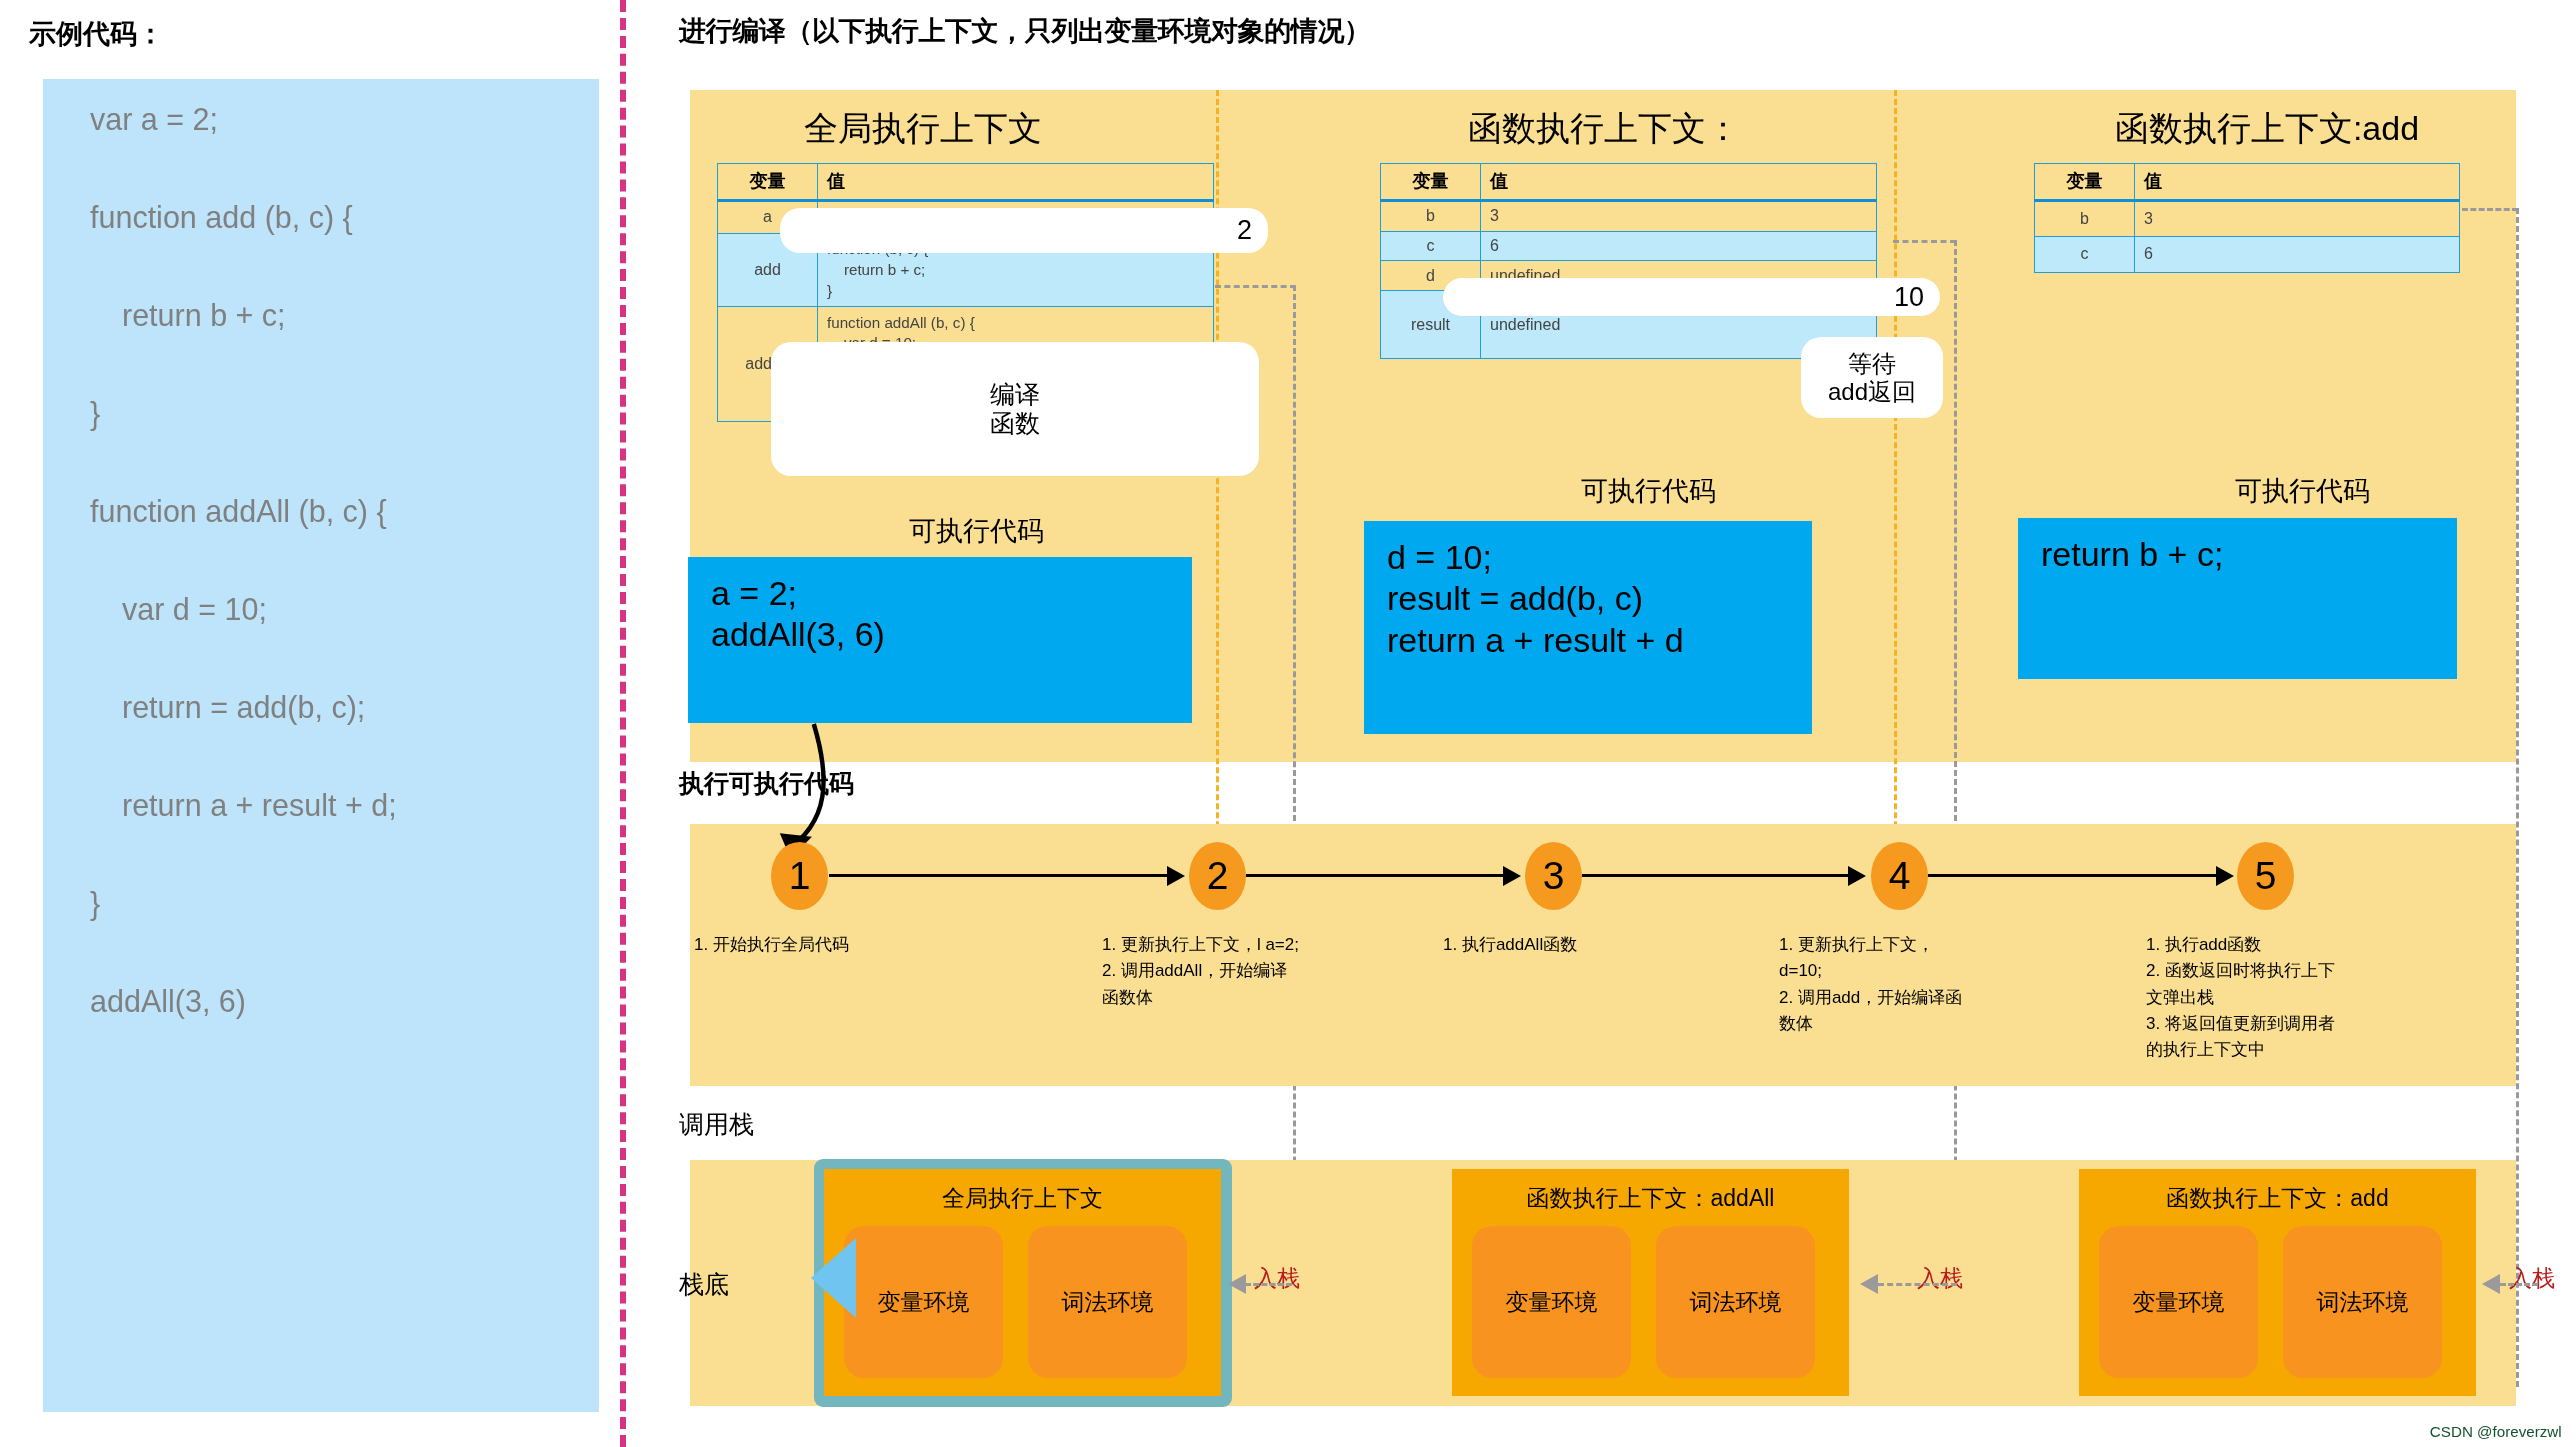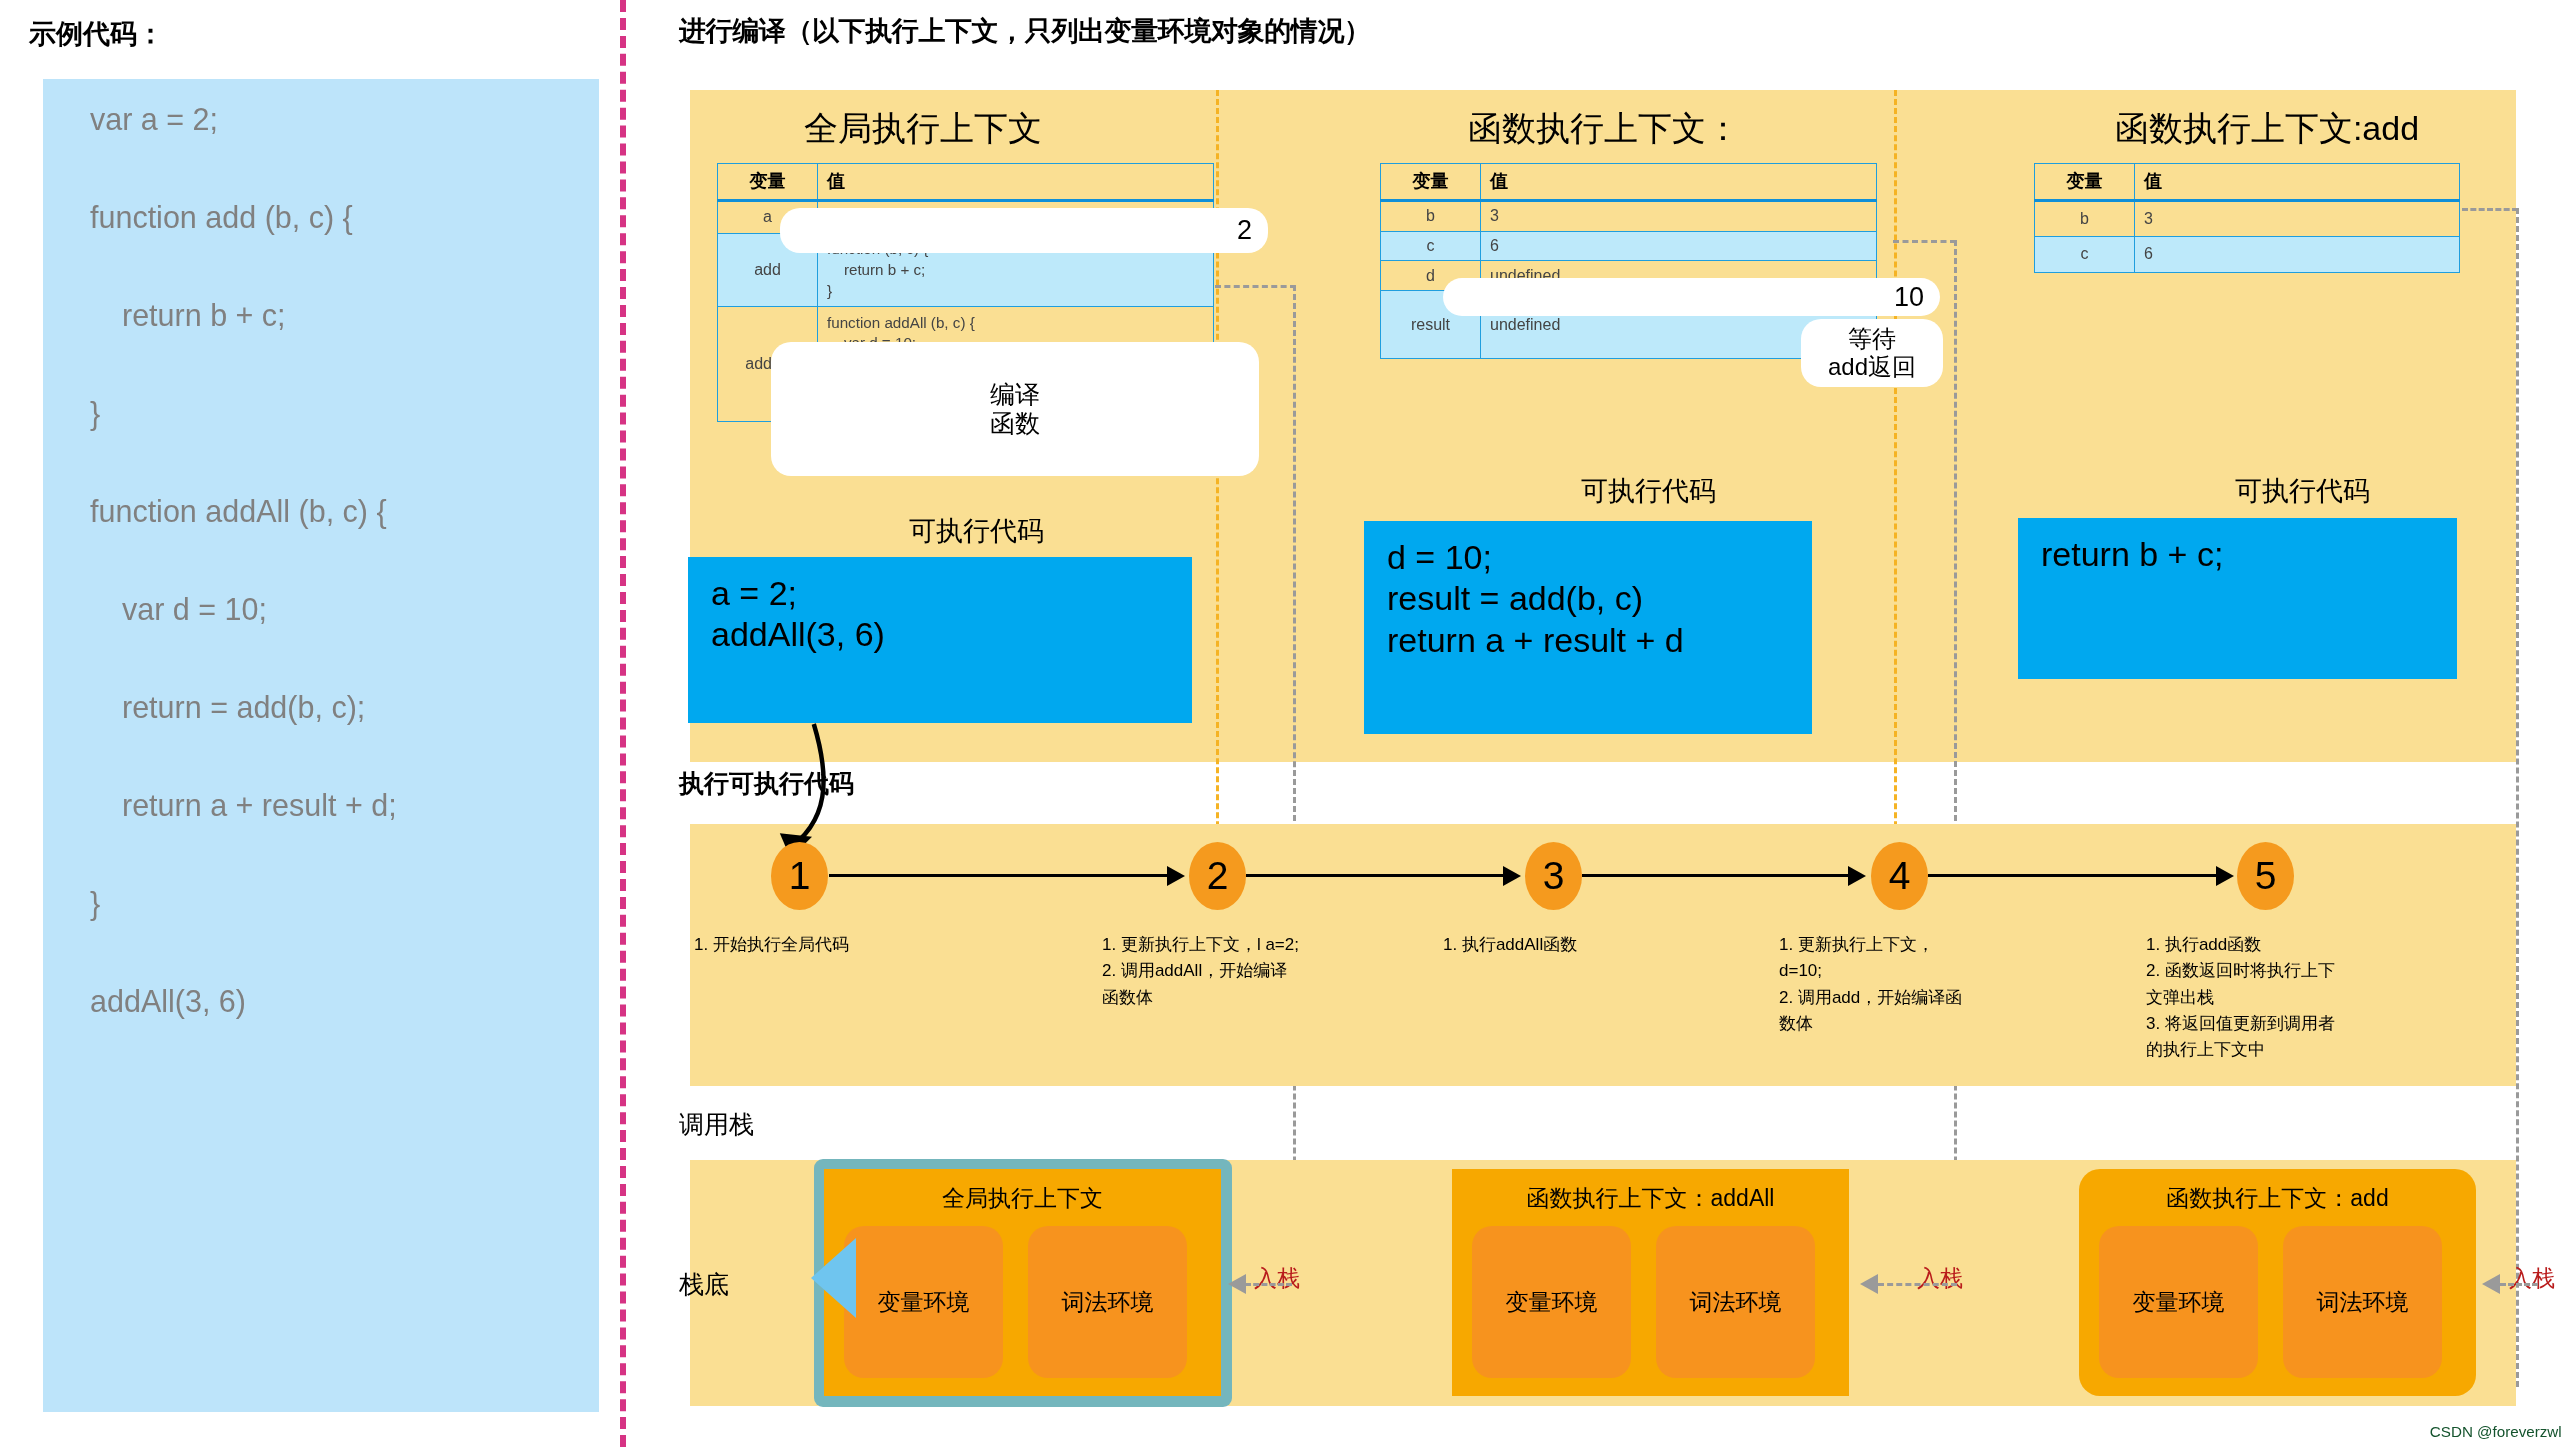--- a/index.html
+++ b/index.html
@@ -66,21 +66,21 @@
   
   .callout{
     background:#ffffff;border-radius:20px;
     display:flex;align-items:center;justify-content:flex-end;
     font-size:27px;color:#000;padding-right:16px;box-sizing:border-box;
   }
   .callout.center{justify-content:center;padding-right:0;text-align:center;line-height:1.15;font-size:24px;}
   #co-a{left:780px;top:208px;width:488px;height:45px;}
   #co-addall{left:771px;top:342px;width:488px;height:134px;font-size:25px;}
   #co-d{left:1443px;top:278px;width:497px;height:38px;}
-  #co-result{left:1801px;top:319px;width:142px;height:68px;}
+  #co-result{left:1801px;top:337px;width:142px;height:81px;}
 
   
   .exec-label{font-size:27px;color:#000;text-align:center;}
   #exl1{left:690px;top:513px;width:573px;}
   #exl2{left:1362px;top:473px;width:573px;}
   #exl3{left:2016px;top:473px;width:573px;}
 
   .codebox{background:#00a8ef;color:#000;box-sizing:border-box;padding:16px 23px;line-height:1.22;white-space:pre;}
   #cb1{left:688px;top:557px;width:504px;height:166px;font-size:34px;}
   #cb2{left:1364px;top:521px;width:448px;height:213px;font-size:34px;}
@@ -305,21 +305,21 @@
 
 <div class="frame-outer" style="left:1452px;top:1169px;width:397px;height:227px;">
   <div class="frame-title" style="top:14.3px;">函数执行上下文：addAll</div>
   <div class="env-box" style="left:20px;top:57px;width:159px;height:152px;">变量环境</div>
   <div class="env-box" style="left:204px;top:57px;width:159px;height:152px;">词法环境</div>
 </div>
 <div class="push-label" style="left:1917px;top:1263px;">入栈</div>
 <div class="push-arrow" style="left:1878px;top:1283px;width:79px;"></div>
 <div class="push-head" style="left:1860px;top:1274px;"></div>
 
-<div class="frame-outer" style="left:2079px;top:1169px;width:397px;height:227px;border-radius:21px;">
+<div class="frame-outer" style="left:2079px;top:1169px;width:397px;height:227px;">
   <div class="frame-title" style="top:14.3px;">函数执行上下文：add</div>
   <div class="env-box" style="left:20px;top:57px;width:159px;height:152px;">变量环境</div>
   <div class="env-box" style="left:204px;top:57px;width:159px;height:152px;">词法环境</div>
 </div>
 <div class="push-label" style="left:2509px;top:1263px;">入栈</div>
 <div class="push-arrow" style="left:2500px;top:1283px;width:38px;"></div>
 <div class="push-head" style="left:2482px;top:1274px;"></div>
 
 <div class="abs" id="watermark">CSDN @foreverzwl</div>
 

